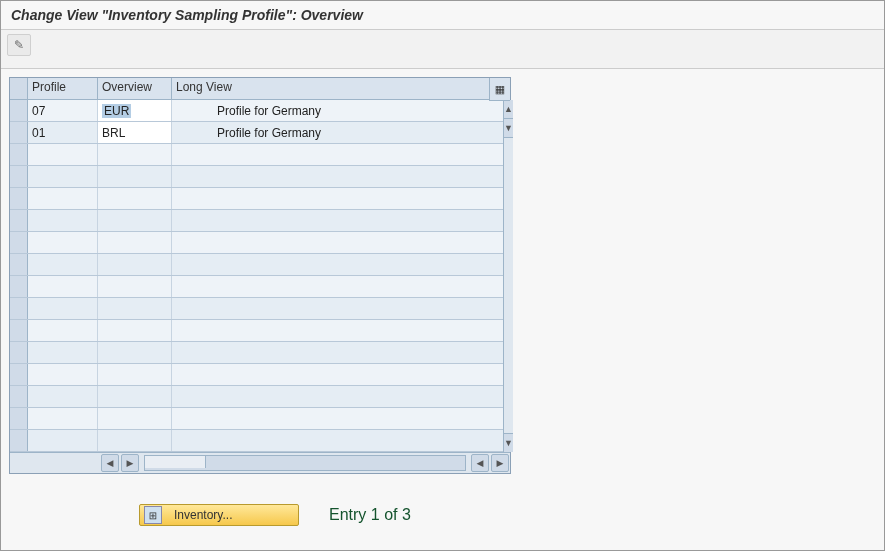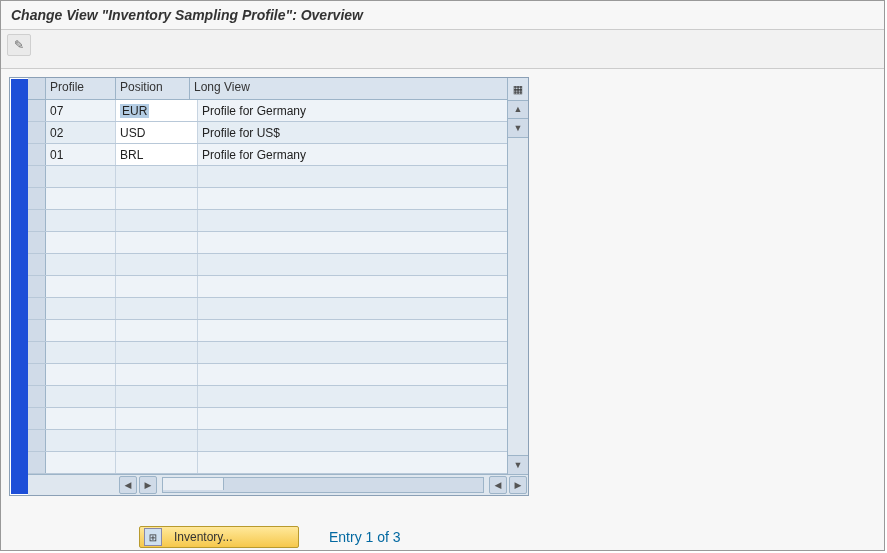--- a/index.html
+++ b/index.html
@@ -59,23 +59,22 @@
     font-size: 12px;
     color: #666;
     vertical-align: middle;
   }
   .content {
     padding: 8px;
   }
   .grid-wrap {
     border: 1px solid #8ba0b6;
     width: 500px;
-    background: #1d4ed8;
+    background: #84cc16;
     box-shadow: inset 0 0 0 1px #fff;
-    padding-left: 18px;
   }
   .grid-head {
     display: flex;
     height: 22px;
     background: #d9e3ee;
     position: relative;
   }
   .colh {
     border-right: 1px solid #9db4c8;
     border-bottom: 1px solid #9db4c8;
@@ -128,22 +127,22 @@
   .cell {
     border-right: 1px solid #c7d4e1;
     padding: 2px 4px;
     box-sizing: border-box;
     font-size: 12px;
     color: #222;
     display: flex;
     align-items: center;
   }
   .cell.profile  { width: 70px; }
-  .cell.currency { width: 82px; background: #fff; }
-  .cell.long     { width: 290px; border-right: none; flex: 1; }
+  .cell.currency { width: 74px; background: #fff; }
+  .cell.long     { width: 290px; border-right: none; flex: 1; margin-left: 41px; }
   .curr-sel {
     background: #b4cde4;
     padding: 0 2px;
   }
   .vscroll {
     width: 20px;
     background: #dfe7ef;
     border-left: 1px solid #9db4c8;
     display: flex;
     flex-direction: column;
@@ -220,61 +219,55 @@
     height: 16px;
     margin-right: 12px;
     display: flex;
     align-items: center;
     justify-content: center;
     background: #cfe0ef;
     border: 1px solid #88a;
     font-size: 10px;
   }
   .entry-text {
-    font-size: 14px;
-    color: #0369a1;
+    font-size: 16px;
+    color: #14532d;
   }
 </style>
 </head>
 <body>
 
 <div class="outer">
   <div class="title-bar">Change View "Inventory Sampling Profile": Overview</div>
 
   <div class="toolbar">
     <span class="tbtn">✎</span>
   </div>
 
   <div class="content">
     <div class="grid-wrap">
       <div class="grid-head">
         <div class="selcolh"></div>
         <div class="colh profile">Profile</div>
-        <div class="colh currency">Position</div>
+        <div class="colh currency">Overview</div>
         <div class="colh long">Long View</div>
         <div class="config-btn">
           <span>▦</span>
         </div>
       </div>
 
       <div class="grid-body">
         <div class="grid-rows" id="grid-rows">
             <div class="row">
               <div class="selcell"></div>
               <div class="cell profile">07</div>
               <div class="cell currency">
                 <span class="curr-sel">EUR</span>
               </div>
               <div class="cell long">Profile for Germany</div>
-            </div>
-            <div class="row">
-              <div class="selcell"></div>
-              <div class="cell profile">02</div>
-              <div class="cell currency">USD</div>
-              <div class="cell long">Profile for US$</div>
             </div>
             <div class="row">
               <div class="selcell"></div>
               <div class="cell profile">01</div>
               <div class="cell currency">BRL</div>
               <div class="cell long">Profile for Germany</div>
             </div>
             <div class="row">
               <div class="selcell"></div>
               <div class="cell profile"></div>

